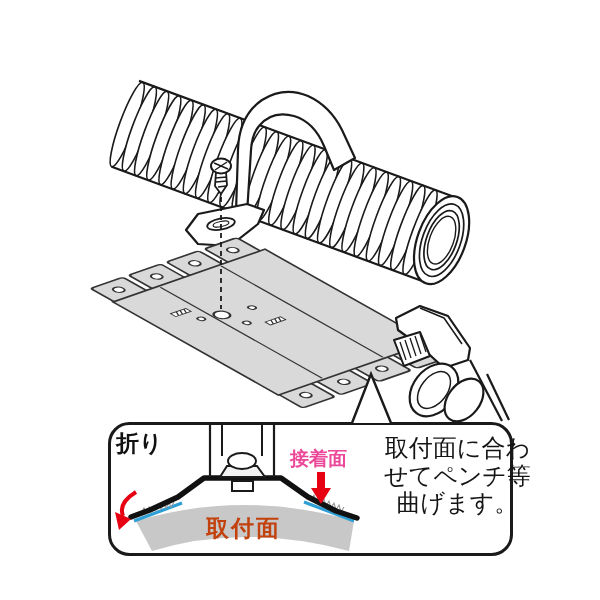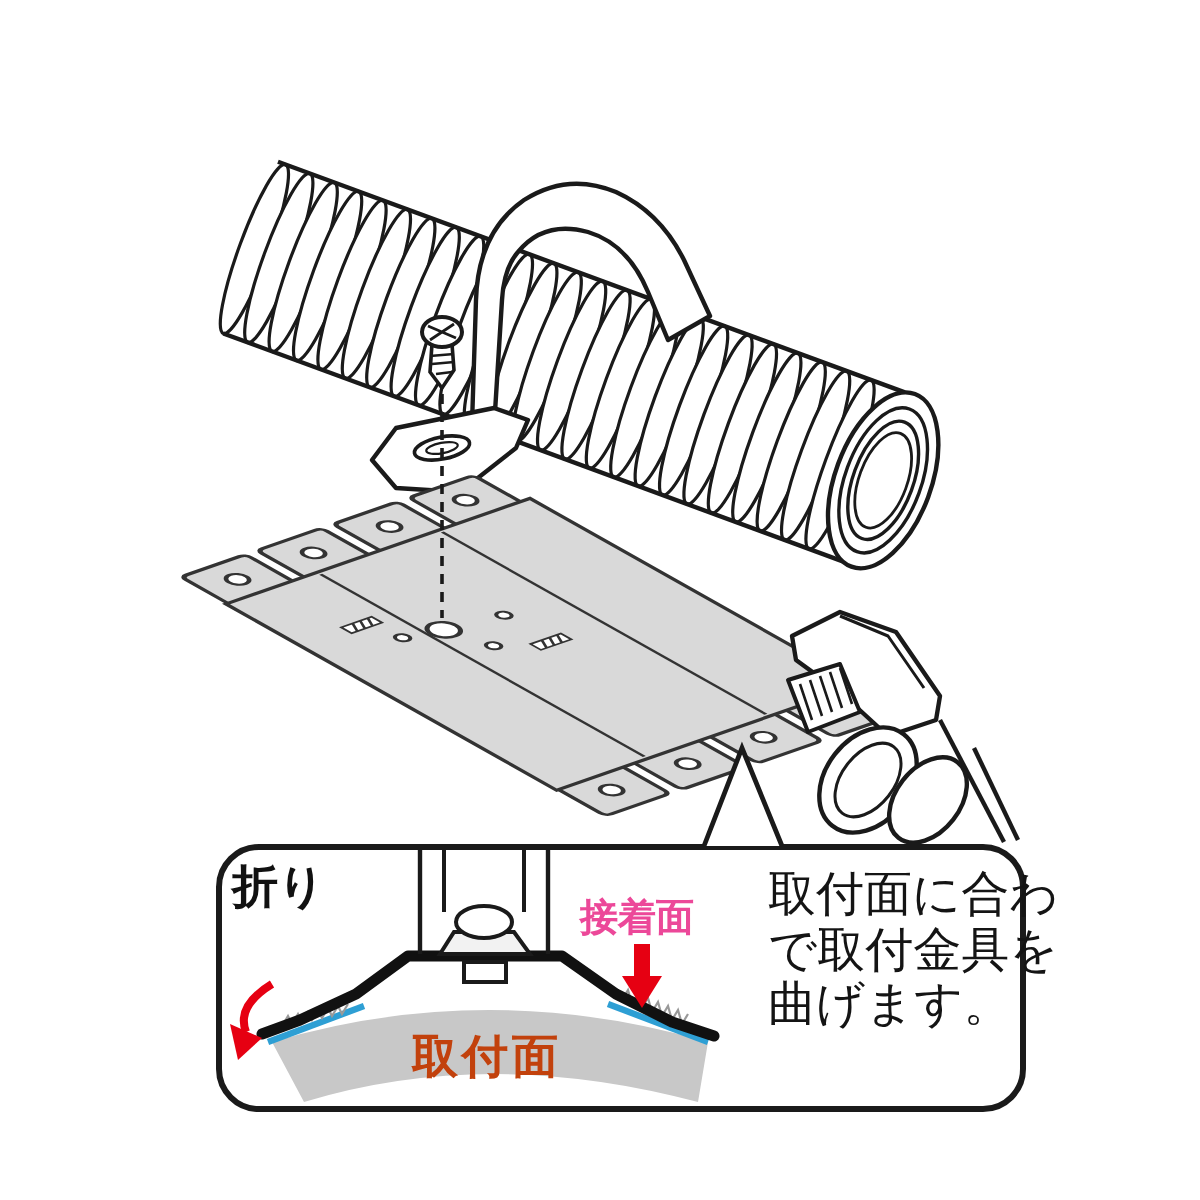--- a/index.html
+++ b/index.html
@@ -1,18 +1,19 @@
 <!DOCTYPE html>
 <html><head>
 <meta charset="utf-8">
 <style>
   html,body{margin:0;padding:0;background:#ffffff;}
   #stage{
     position:relative;width:600px;height:600px;background:#ffffff;overflow:hidden;
     font-family:"Liberation Sans", sans-serif;
+    text-align:center;
   }
   #art{position:absolute;left:0;top:0;}
   .txt{position:absolute;color:#111;white-space:nowrap;}
   .fold-label{left:116px;top:430px;font-size:23px;font-weight:700;line-height:27px;color:#111;}
   .adhesive-label{left:290px;top:446px;font-size:19px;font-weight:700;color:#ec4899;}
   .surface-label{left:206px;top:513px;font-size:23px;font-weight:700;color:#c2410c;letter-spacing:2px;}
   .instruction{left:384px;top:434px;font-size:24px;line-height:27.5px;font-weight:400;color:#141414;}
   .instruction span{display:block;}
 </style>
 </head>
@@ -153,17 +154,17 @@
   <div class="txt fold-label">
     <span>折り</span><br>
   </div>
 
   <div class="txt adhesive-label">接着面</div>
 
   <div class="txt surface-label">取付面</div>
 
   <div class="txt instruction">
     <span>取付面に合わ</span>
-    <span>で取付金具を</span>
+    <span>せてペンチ等</span>
     <span>曲げます。</span>
   </div>
 
 </div>
 
 </body></html>

